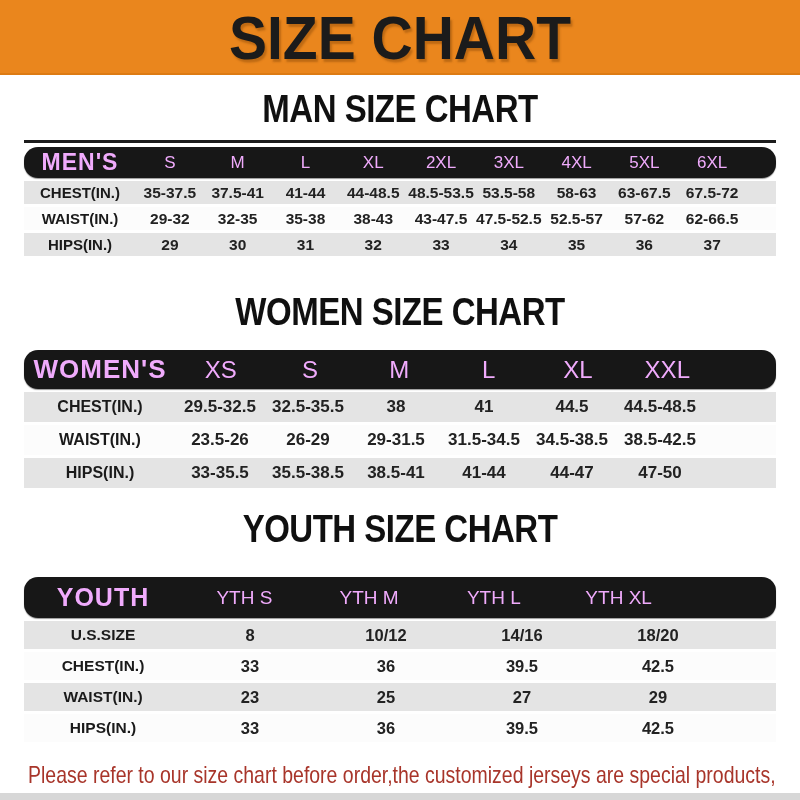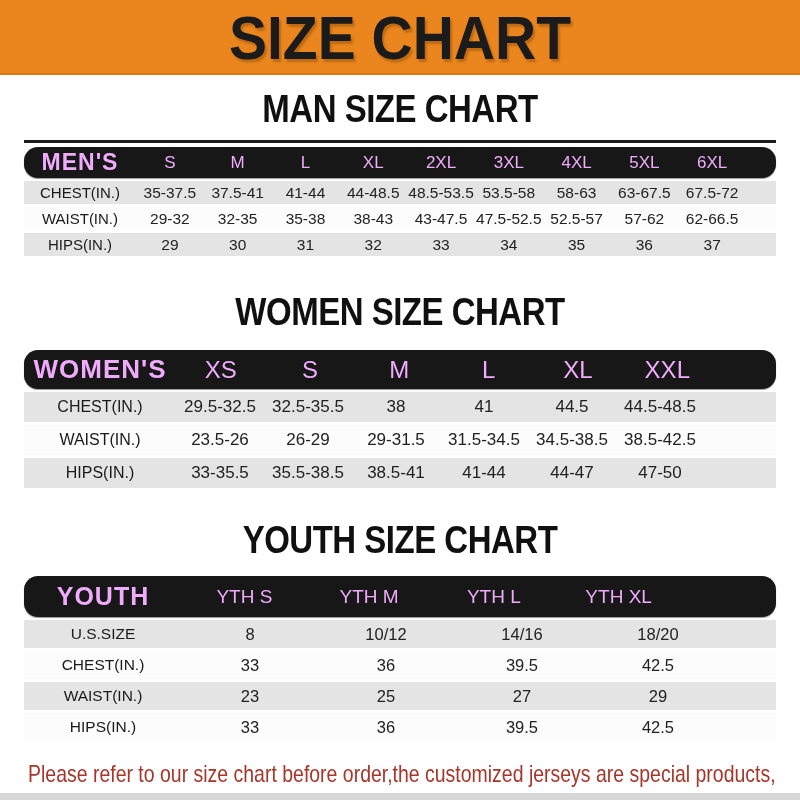--- a/index.html
+++ b/index.html
@@ -17,47 +17,47 @@
     font-size:57px;font-weight:800;color:#1b1b1b;letter-spacing:0px;
     display:inline-block;transform:scaleY(1.08);
     text-shadow:2px 3px 2px rgba(110,55,0,.35);
     white-space:nowrap;
   }
   
   .heading{margin:0;text-align:center;color:#101010;font-weight:800;}
   .heading .cond{display:inline-block;font-size:33px;transform:scaleY(1.2);letter-spacing:-0.5px;white-space:nowrap;}
   .sec-men  .heading{margin-top:15px;text-align:center;}
   .sec-women .heading{margin-top:37px;}
-  .sec-youth .heading{margin-top:33px;}
+  .sec-youth .heading{margin-top:22px;}
   
   .size-table{width:752px;margin:0 auto;}
   .topline{width:752px;height:3px;background:#1c1c1c;margin:12px auto 4px auto;}
   .bar-row{
     display:flex;align-items:center;background:#171717;color:#f0abfc;
     border-radius:14px;box-shadow:0 1px 1px rgba(0,0,0,.4);
   }
   .bar-label{font-weight:800;text-align:center;letter-spacing:1px;white-space:nowrap;}
   .bar-col{flex:1;text-align:center;font-weight:400;white-space:nowrap;}
-  .data-row{display:flex;align-items:center;margin-top:3px;color:#222222;}
+  .data-row{display:flex;align-items:center;margin-top:3px;color:#222222;font-weight:bold;}
   .row-gray{background:#e4e4e4;}
   .row-white{background:#fcfcfc;}
   .row-label{text-align:center;color:#1a1a1a;white-space:nowrap;}
   .row-val{flex:1;text-align:center;white-space:nowrap;}
   
   .sec-men  .bar-row{height:31px;padding-right:30px;margin-top:0;}
   .sec-men  .bar-label{flex:0 0 112px;font-size:23px;}
   .sec-men  .bar-col{font-size:17px;}
   .sec-men  .data-row{height:23px;padding-right:30px;font-size:15.5px;}
   .sec-men  .row-label{flex:0 0 112px;font-size:15px;}
   .sec-women .bar-row{height:39px;padding-right:64px;margin-top:19px;}
   .sec-women .bar-label{flex:0 0 152px;font-size:26px;}
   .sec-women .bar-col{font-size:24px;}
   .sec-women .data-row{height:30px;padding-right:72px;font-size:17px;}
   .sec-women .row-label{flex:0 0 152px;font-size:16px;}
-  .sec-youth .bar-row{height:41px;padding-right:95px;margin-top:17px;}
+  .sec-youth .bar-row{height:41px;padding-right:95px;margin-top:29px;}
   .sec-youth .bar-label{flex:0 0 158px;font-size:25px;}
   .sec-youth .bar-col{font-size:19px;}
   .sec-youth .data-row{height:28px;padding-right:50px;font-size:16.5px;}
   .sec-youth .row-label{flex:0 0 158px;font-size:15.5px;}
   
   .disclaimer{margin:17px 0 0 28px;color:#a8352a;font-size:24px;line-height:31px;}
   .disc-line{white-space:nowrap;transform-origin:left center;}
   
   .bottom-strip{position:absolute;left:0;bottom:0;width:800px;height:7px;background:#d7d7d7;}
 </style>

